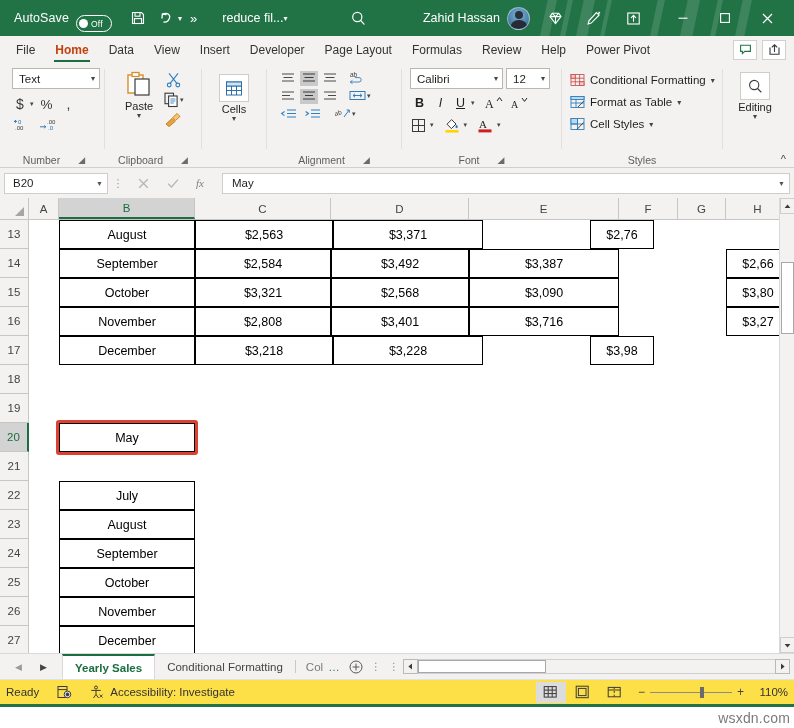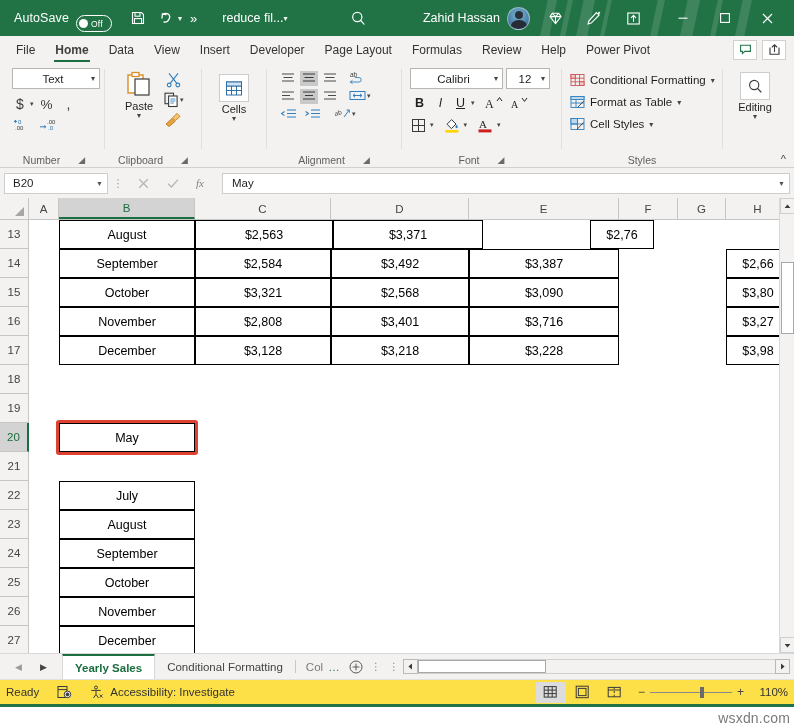--- a/index.html
+++ b/index.html
@@ -54,21 +54,21 @@
   
   .ribbon-tabs {
     height: 27px; background: #f3f2f1;
     display: flex; align-items: stretch; padding-left: 6px;
     border-bottom: none; position: relative;
   }
   .rtab {
     font-size: 12px; color: #333333; padding: 0 10px;
     display: flex; align-items: center; position: relative; white-space: nowrap;
   }
-  .rtab.active { color: #404040; font-weight: bold; }
+  .rtab.active { color: #c2410c; font-weight: bold; }
   .rtab.active::after {
     content: ""; position: absolute; left: 9px; right: 9px; bottom: 1px;
     height: 2.5px; background: #1a6e3f;
   }
   .rtabs-right { margin-left: auto; display: flex; align-items: center; gap: 5px; padding-right: 8px;}
   .rtab-btn { width: 24px; height: 20px; border: 1px solid #d2d0ce; background: #fff; display:flex; align-items:center; justify-content:center; }
 
   
   .ribbon {
     height: 105px; background: #f3f2f1; display: flex; align-items: stretch;
@@ -81,21 +81,21 @@
     height: 15px; font-size: 10.5px; color: #605e5c; text-align: center;
     display: flex; align-items: center; justify-content: center; gap: 18px;
   }
   .grp-label .lab { }
   .dlg { font-size: 9px; color: #6b6b6b; }
   .sep { width: 1px; background: #e1dfdd; margin: 3px 2px 18px 2px; }
 
   .combo {
     border: 1px solid #b9b7b4; background: #fff; height: 21px;
     display: flex; align-items: center; padding: 0 4px 0 6px;
-    font-size: 11.5px; color: #201f1e; text-align: center;
+    font-size: 11.5px; color: #201f1e;
   }
   .combo .cv { flex:1; white-space:nowrap; overflow:hidden; }
   .combo .cc { font-size: 8px; color:#444; margin-left:4px;}
   .icn { display: flex; align-items: center; justify-content: center; }
   .icn svg{display:block;}
   .rowflex { display: flex; align-items: center; }
 
   .bigbtn { width: 48px; display:flex; flex-direction:column; align-items:center; padding-top:2px;}
   .bigbtn .cap { font-size: 11px; color:#201f1e; margin-top:1px;}
   .bigbtn .cap2 { font-size: 8px; color:#444; line-height:7px;}
@@ -748,21 +748,20 @@
           <div class="cell bx" style="width: 138px;">$3,401</div>
           <div class="cell bx" style="width: 150px;">$3,716</div>
           <div class="cell empt" style="width: 59px;"></div>
           <div class="cell empt" style="width: 48px;"></div>
           <div class="cell bx" style="width: 64px;">$3,27</div>
         </div>
         <div class="gridrow">
           <div class="rh">17</div>
           <div class="cell empt" style="width: 30px;"></div>
           <div class="cell bx" style="width: 136px;">December</div>
-          <div class="cell bx" style="width: 136px;">$3,128</div>
           <div class="cell bx" style="width: 138px;">$3,218</div>
           <div class="cell bx" style="width: 150px;">$3,228</div>
           <div class="cell empt" style="width: 59px;"></div>
           <div class="cell empt" style="width: 48px;"></div>
           <div class="cell bx" style="width: 64px;">$3,98</div>
         </div>
         <div class="gridrow">
           <div class="rh">18</div>
           <div class="cell empt" style="width: 30px;"></div>
           <div class="cell empt" style="width: 136px;"></div>

